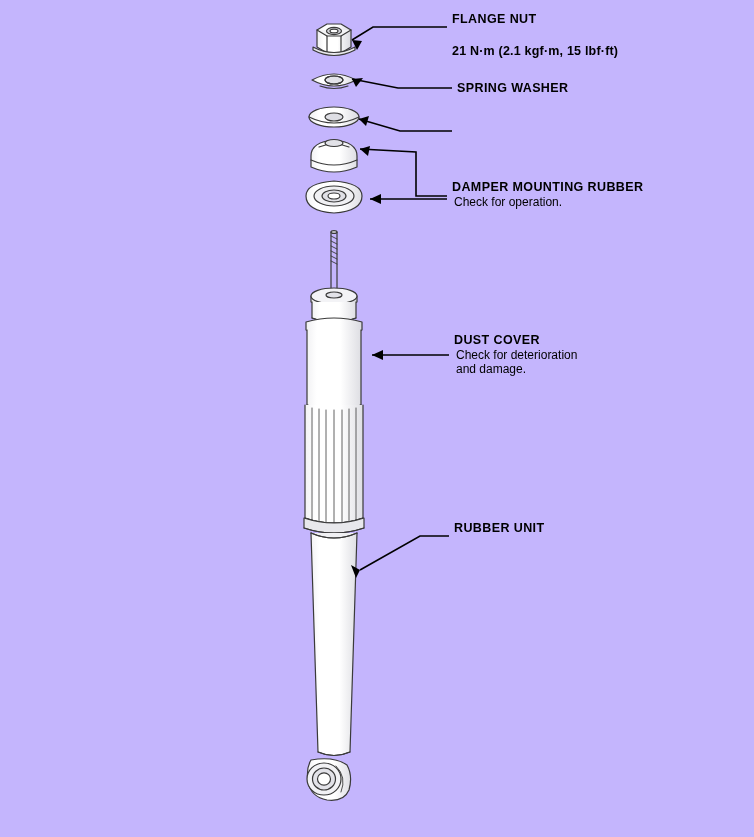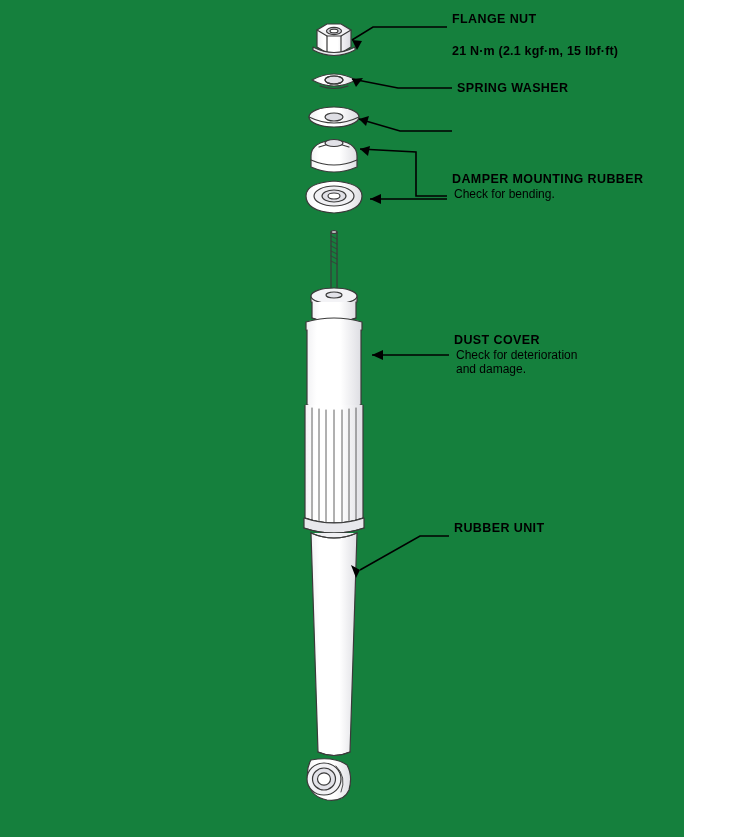--- a/index.html
+++ b/index.html
@@ -5,23 +5,23 @@
   html, body {
     margin: 0;
     padding: 0;
     background: #ffffff;
   }
   body {
     font-family: "Liberation Sans", sans-serif;
   }
   #page {
     position: relative;
-    width: 684px;
+    width: 754px;
     height: 837px;
-    background: #15803d;
+    background: #c4b5fd;
     overflow: hidden;
   }
   .svg-layer {
     position: absolute;
     left: 0;
     top: 0;
     width: 754px;
     height: 837px;
   }
   .callout {
@@ -187,23 +187,23 @@
   <div class="callout" style="left:452px; top:12px;">
     <div class="callout-title">FLANGE NUT</div>
     <div class="callout-torque">21 N·m (2.1 kgf·m, 15 lbf·ft)</div>
   </div>
 
   <div class="callout" style="left:457px; top:81px;">
     <div class="callout-title">SPRING WASHER</div>
   </div>
 
 
-  <div class="callout" style="left:452px; top:172px;">
+  <div class="callout" style="left:452px; top:180px;">
     <div class="callout-title">DAMPER MOUNTING RUBBER</div>
-    <div class="callout-sub" style="padding-left:2px;">Check for bending.</div>
+    <div class="callout-sub" style="padding-left:2px;">Check for operation.</div>
   </div>
 
   <div class="callout" style="left:454px; top:333px;">
     <div class="callout-title">DUST COVER</div>
     <div class="callout-sub" style="padding-left:2px;">Check for deterioration
 and damage.</div>
   </div>
 
   <div class="callout" style="left:454px; top:521px;">
     <div class="callout-title">RUBBER UNIT</div>

